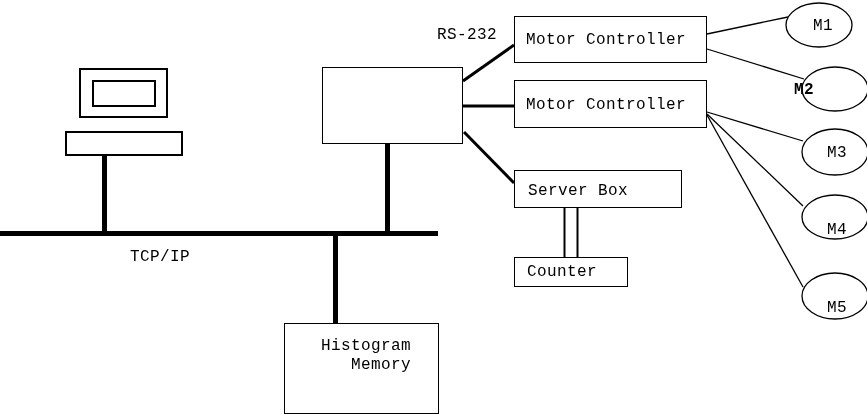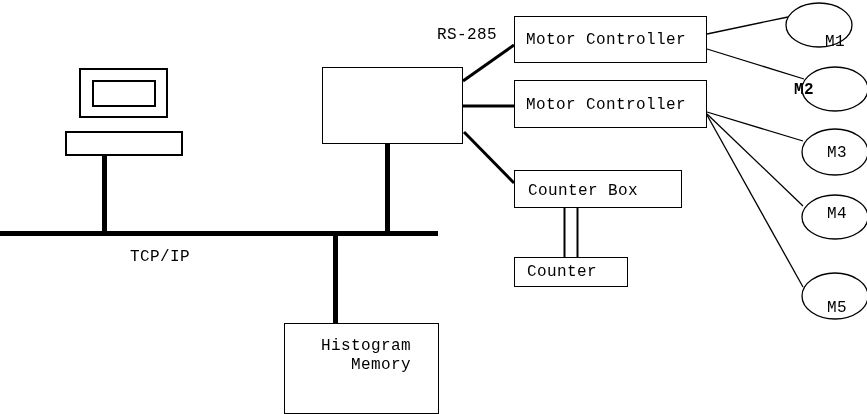--- a/index.html
+++ b/index.html
@@ -77,39 +77,39 @@
     <ellipse cx="835" cy="217" rx="33" ry="22" fill="#fff" stroke="#000" stroke-width="1.3"></ellipse>
     <ellipse cx="835" cy="296" rx="33" ry="23" fill="#fff" stroke="#000" stroke-width="1.3"></ellipse>
   </svg>
 
   <div class="box-bold" style="left:79px; top:68px; width:89px; height:50px;"></div>
   <div class="box-bold" style="left:92px; top:80px; width:64px; height:27px;"></div>
   <div class="box-bold" style="left:65px; top:131px; width:118px; height:25px;"></div>
 
   <div class="box" style="left:322px; top:67px; width:141px; height:77px;"></div>
 
-  <div class="lbl" style="left:437px; top:26px;">RS-285</div>
+  <div class="lbl" style="left:437px; top:26px;">RS-232</div>
 
   <div class="lbl" style="left:130px; top:248px;">TCP/IP</div>
 
   <div class="box" style="left:514px; top:16px; width:193px; height:47px;"></div>
   <div class="lbl" style="left:526px; top:31px;">Motor Controller</div>
 
   <div class="box" style="left:514px; top:80px; width:193px; height:48px;"></div>
   <div class="lbl" style="left:526px; top:96px;">Motor Controller</div>
 
   <div class="box" style="left:514px; top:170px; width:168px; height:38px;"></div>
-  <div class="lbl" style="left:528px; top:182px;">Counter Box</div>
+  <div class="lbl" style="left:528px; top:182px;">Server Box</div>
 
   <div class="box" style="left:514px; top:257px; width:114px; height:30px;"></div>
   <div class="lbl" style="left:527px; top:263px;text-align:center;">Counter</div>
 
   <div class="box" style="left:284px; top:323px; width:155px; height:91px;"></div>
   <div class="lbl" style="left:321px; top:337px;text-align:right;">Histogram
 Memory</div>
 
-  <div class="motor-lbl" style="left:823px; top:42px;margin-left:12px;">M1</div>
+  <div class="motor-lbl" style="left:823px; top:26px;">M1</div>
   <div class="motor-lbl" style="left:804px; top:90px;font-weight:bold;">M2</div>
   <div class="motor-lbl" style="left:837px; top:153px;">M3</div>
-  <div class="motor-lbl" style="left:837px; top:214px;">M4</div>
+  <div class="motor-lbl" style="left:837px; top:230px;">M4</div>
   <div class="motor-lbl" style="left:837px; top:297px;margin-top:11px;">M5</div>
 
 </div>
 
 </body></html>

